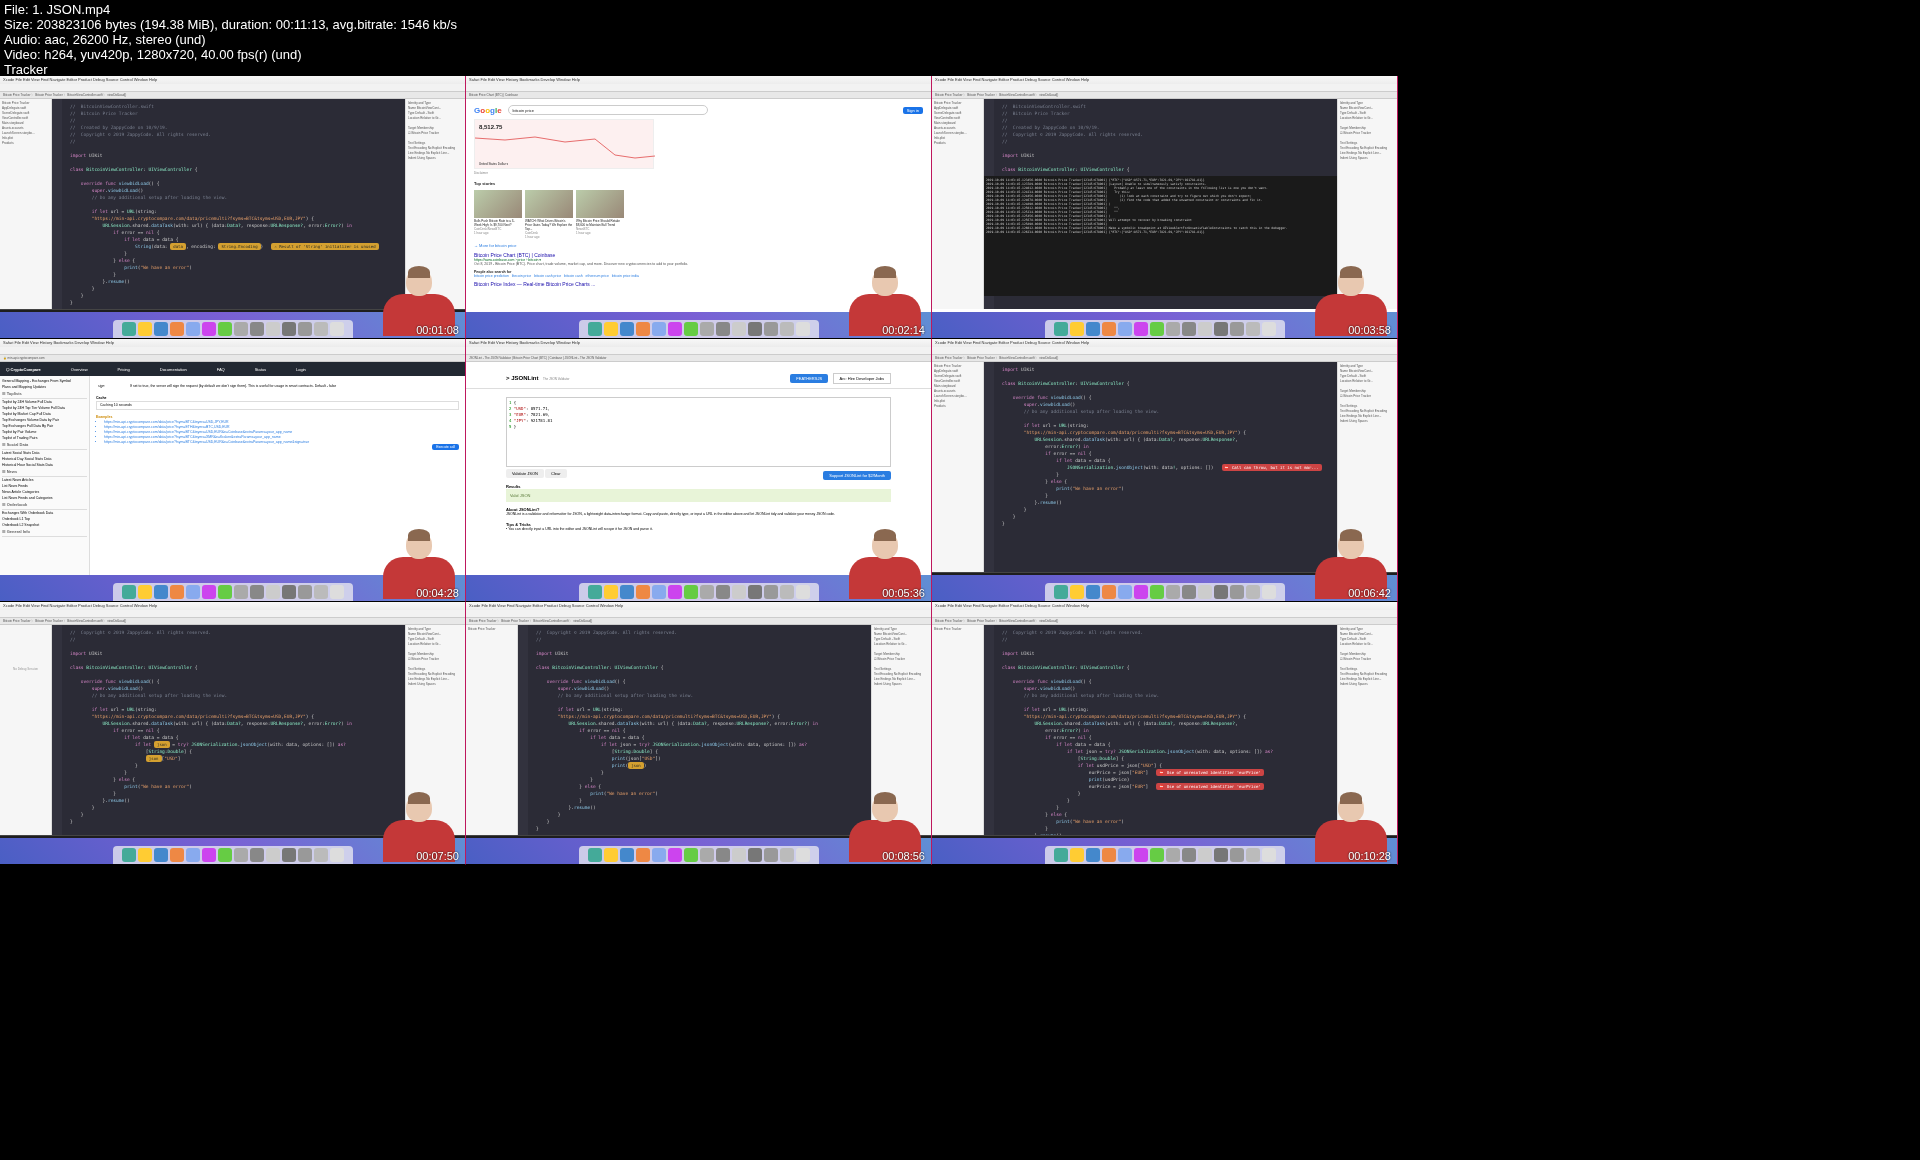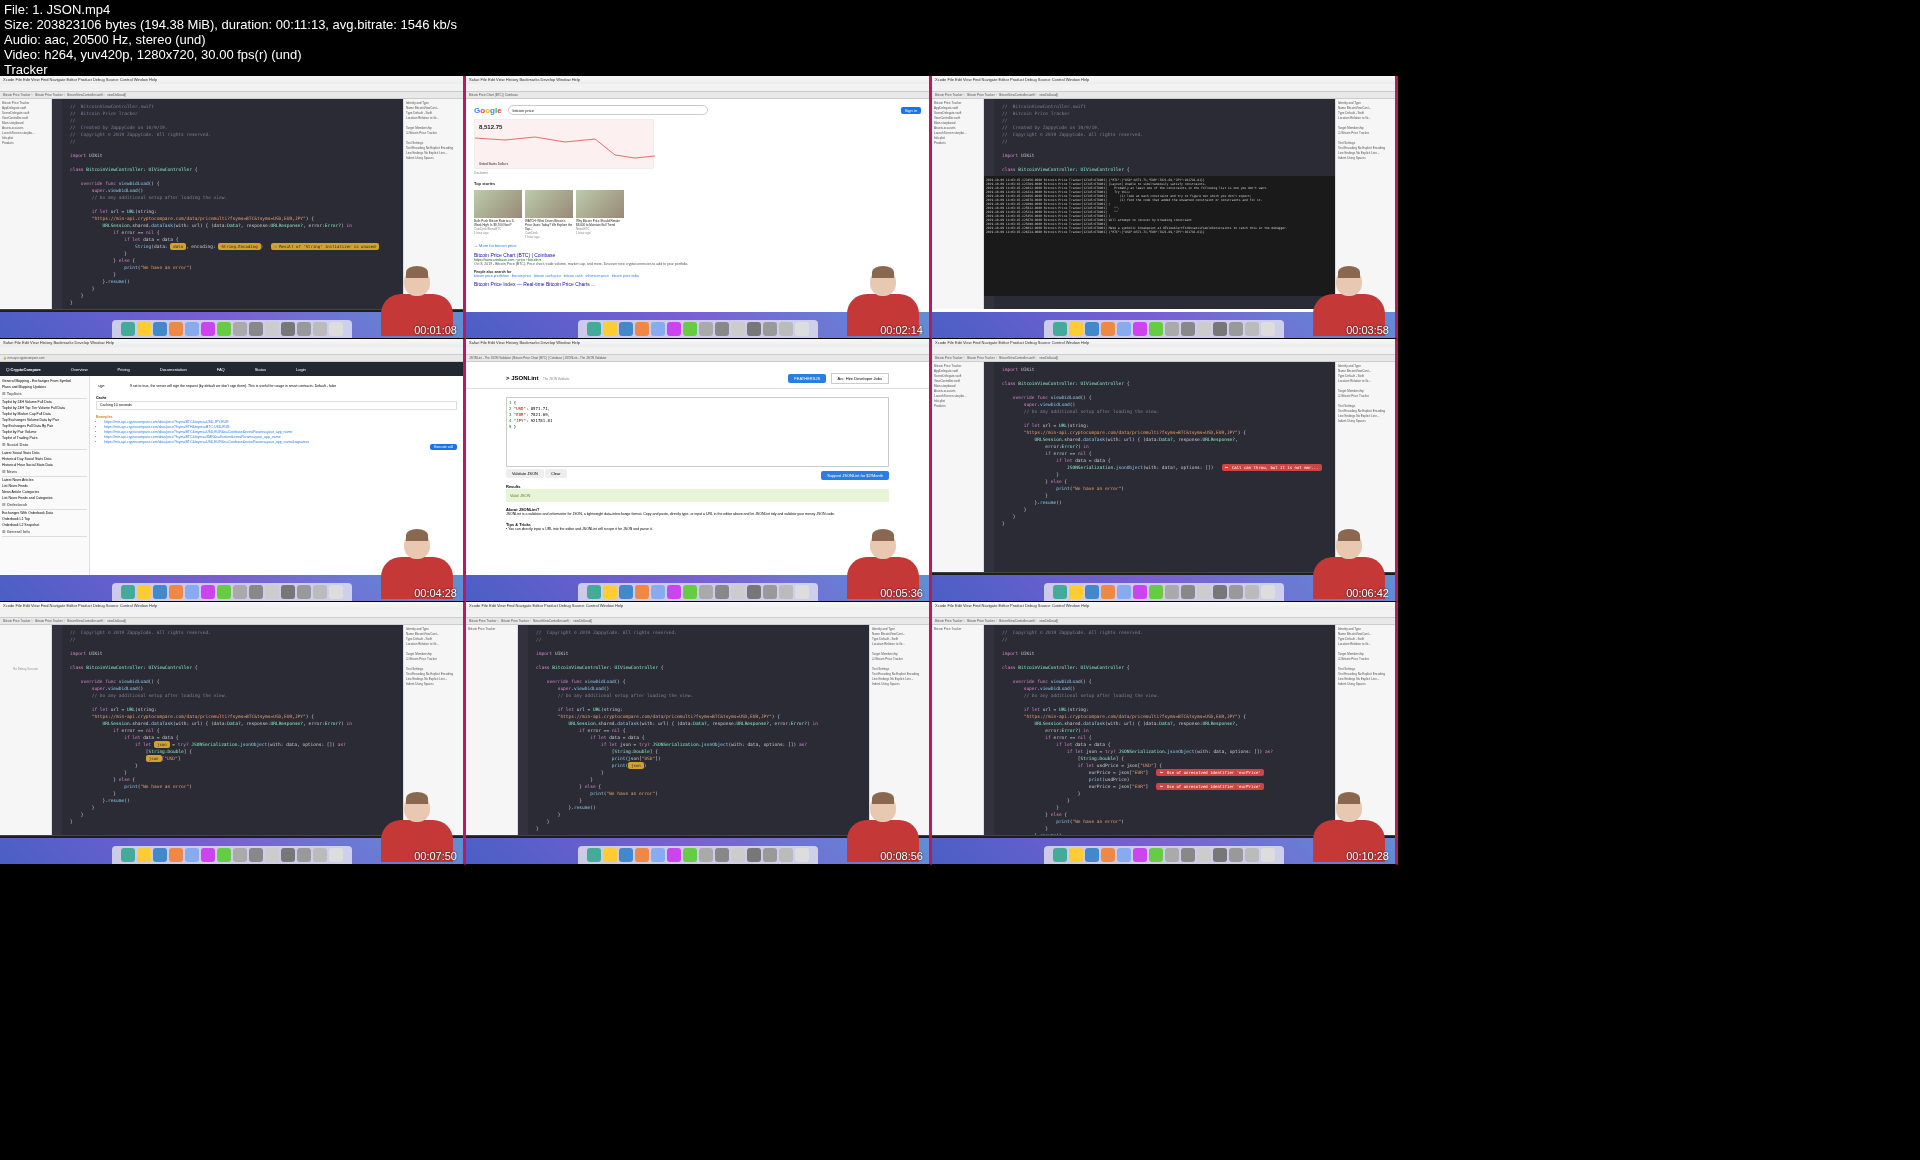--- a/index.html
+++ b/index.html
@@ -26,21 +26,21 @@
   width: 1398px;
   height: 790px;
   display: grid;
   grid-template-columns: repeat(3, 466px);
   grid-template-rows: repeat(3, 263px);
 }
 .frame {
   position: relative;
   background: #fff;
   overflow: hidden;
-  border-right: 3px solid #be185d;
+  border-right: 1px solid #be185d;
   border-bottom: 1px solid #000;
 }
 .menubar {
   height: 8px;
   background: linear-gradient(#f8f8f8,#ececec);
   font-size: 4px;
   color: #333;
   padding: 1px 3px;
   white-space: nowrap;
 }
@@ -292,22 +292,22 @@
 }
 .link { color: #2a7de1; }
 .section-h { font-size: 4px; font-weight: bold; color: #666; border-bottom:1px solid #ddd; padding:1px 0;}
 </style>
 </head>
 <body>
 
 <div class="file-info">
   <div>File: 1. JSON.mp4</div>
   <div>Size: 203823106 bytes (194.38 MiB), duration: 00:11:13, avg.bitrate: 1546 kb/s</div>
-  <div>Audio: aac, 20500 Hz, stereo (und)</div>
-  <div>Video: h264, yuv420p, 1280x720, 30.00 fps(r) (und)</div>
+  <div>Audio: aac, 26200 Hz, stereo (und)</div>
+  <div>Video: h264, yuv420p, 1280x720, 40.00 fps(r) (und)</div>
   <div>Tracker</div>
 </div>
 
 <div class="grid" id="grid">
     <div class="frame">
       <div class="menubar">  Xcode  File  Edit  View  Find  Navigate  Editor  Product  Debug  Source Control  Window  Help</div>
       <div class="toolbar"></div>
       <div class="tabbar">Bitcoin Price Tracker 〉 Bitcoin Price Tracker 〉 BitcoinViewController.swift 〉 viewDidLoad()</div>
       <div class="xcode-body">
         <div class="xcode-nav">

